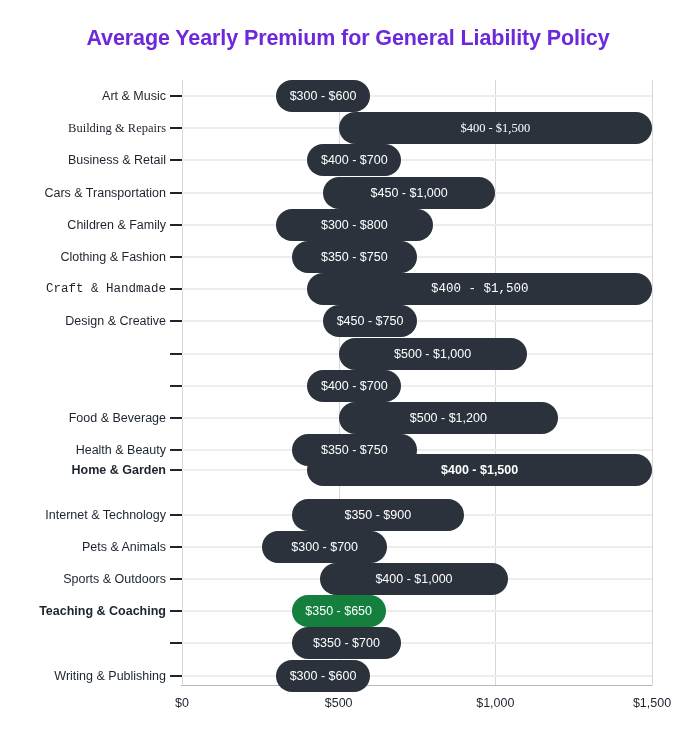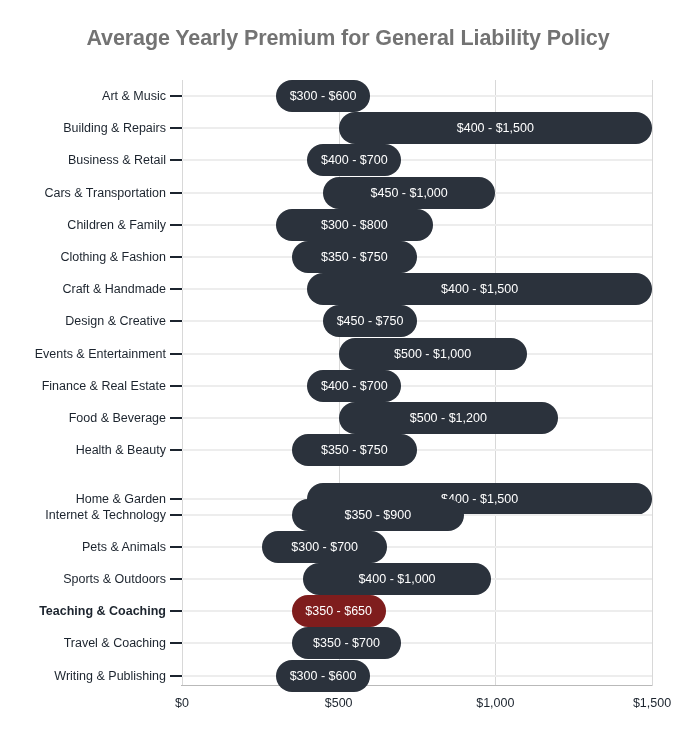--- a/index.html
+++ b/index.html
@@ -21,21 +21,21 @@
     box-sizing: border-box;
   }
   #chart-title {
     position: absolute;
     top: 26px;
     left: 0;
     width: 696px;
     text-align: center;
     font-size: 21.5px;
     font-weight: bold;
-    color: #737373;
+    color: #6d28d9;
     letter-spacing: -0.1px;
   }
   
   #plot {
     position: absolute;
     left: 182px;       
     top: 80px;
     width: 470px;      
     height: 620px;
   }
@@ -107,21 +107,21 @@
     border-radius: 16px;
     background: #2b323c;
     color: #ffffff;
     font-size: 12.5px;
     line-height: 32px;
     text-align: center;
     white-space: nowrap;
     box-sizing: border-box;
   }
   .pill.accent {
-    background: #7f1d1d;
+    background: #15803d;
   }
 </style>
 </head>
 <body>
 
 <div id="chart-root">
 
   <div id="chart-title">Average Yearly Premium for General Liability Policy</div>
 
   <div id="plot">
@@ -138,21 +138,21 @@
         <div class="tick-label" style="left: 313.333px;">$1,000</div>
         <div class="tick-label" style="left: 470px;">$1,500</div>
       </div>
     <div id="rows">
         <div class="row" style="top: 0px;">
           <div class="row-track"></div>
           <div class="tickmark"></div>
           <div class="cat-label">Art &amp; Music</div>
           <div class="pill" style="left: 94px; width: 94px;">$300 - $600</div>
         </div>
-        <div class="row" style="top: 32.2px;">
+        <div class="row" style="top: 32.2px; font-family: Liberation Serif, serif;">
           <div class="row-track"></div>
           <div class="tickmark"></div>
           <div class="cat-label">Building &amp; Repairs</div>
           <div class="pill" style="left: 156.667px; width: 313.333px;">$400 - $1,500</div>
         </div>
         <div class="row" style="top: 64.4px;">
           <div class="row-track"></div>
           <div class="tickmark"></div>
           <div class="cat-label">Business &amp; Retail</div>
           <div class="pill" style="left: 125.333px; width: 94px;">$400 - $700</div>
@@ -168,57 +168,55 @@
           <div class="tickmark"></div>
           <div class="cat-label">Children &amp; Family</div>
           <div class="pill" style="left: 94px; width: 156.667px;">$300 - $800</div>
         </div>
         <div class="row" style="top: 161px;">
           <div class="row-track"></div>
           <div class="tickmark"></div>
           <div class="cat-label">Clothing &amp; Fashion</div>
           <div class="pill" style="left: 109.667px; width: 125.333px;">$350 - $750</div>
         </div>
-        <div class="row" style="top: 193.2px;">
+        <div class="row" style="top: 193.2px; font-family: Liberation Mono, monospace;">
           <div class="row-track"></div>
           <div class="tickmark"></div>
           <div class="cat-label">Craft &amp; Handmade</div>
           <div class="pill" style="left: 125.333px; width: 344.667px;">$400 - $1,500</div>
         </div>
         <div class="row" style="top: 225.4px;">
           <div class="row-track"></div>
           <div class="tickmark"></div>
           <div class="cat-label">Design &amp; Creative</div>
           <div class="pill" style="left: 141px; width: 94px;">$450 - $750</div>
         </div>
         <div class="row" style="top: 257.6px;">
           <div class="row-track"></div>
           <div class="tickmark"></div>
-          <div class="cat-label">Events &amp; Entertainment</div>
           <div class="pill" style="left: 156.667px; width: 188px;">$500 - $1,000</div>
         </div>
         <div class="row" style="top: 289.8px;">
           <div class="row-track"></div>
           <div class="tickmark"></div>
-          <div class="cat-label">Finance &amp; Real Estate</div>
           <div class="pill" style="left: 125.333px; width: 94px;">$400 - $700</div>
         </div>
         <div class="row" style="top: 322px;">
           <div class="row-track"></div>
           <div class="tickmark"></div>
           <div class="cat-label">Food &amp; Beverage</div>
           <div class="pill" style="left: 156.667px; width: 219.333px;">$500 - $1,200</div>
         </div>
         <div class="row" style="top: 354.2px;">
           <div class="row-track"></div>
           <div class="tickmark"></div>
           <div class="cat-label">Health &amp; Beauty</div>
           <div class="pill" style="left: 109.667px; width: 125.333px;">$350 - $750</div>
         </div>
-        <div class="row" style="top: 403px;">
+        <div class="row" style="top: 374px; font-weight: bold;">
           <div class="row-track"></div>
           <div class="tickmark"></div>
           <div class="cat-label">Home &amp; Garden</div>
           <div class="pill" style="left: 125.333px; width: 344.667px;">$400 - $1,500</div>
         </div>
         <div class="row" style="top: 418.6px;">
           <div class="row-track"></div>
           <div class="tickmark"></div>
           <div class="cat-label">Internet &amp; Technology</div>
           <div class="pill" style="left: 109.667px; width: 172.333px;">$350 - $900</div>
@@ -226,32 +224,31 @@
         <div class="row" style="top: 450.8px;">
           <div class="row-track"></div>
           <div class="tickmark"></div>
           <div class="cat-label">Pets &amp; Animals</div>
           <div class="pill" style="left: 80px; width: 125.333px;">$300 - $700</div>
         </div>
         <div class="row" style="top: 483px;">
           <div class="row-track"></div>
           <div class="tickmark"></div>
           <div class="cat-label">Sports &amp; Outdoors</div>
-          <div class="pill" style="left: 121px; width: 188px;">$400 - $1,000</div>
+          <div class="pill" style="left: 138px; width: 188px;">$400 - $1,000</div>
         </div>
         <div class="row" style="top: 515.2px;">
           <div class="row-track"></div>
           <div class="tickmark"></div>
           <div class="cat-label highlight">Teaching &amp; Coaching</div>
           <div class="pill accent" style="left: 109.667px; width: 94px;">$350 - $650</div>
         </div>
         <div class="row" style="top: 547.4px;">
           <div class="row-track"></div>
           <div class="tickmark"></div>
-          <div class="cat-label">Travel &amp; Coaching</div>
           <div class="pill" style="left: 109.667px; width: 109.667px;">$350 - $700</div>
         </div>
         <div class="row" style="top: 579.6px;">
           <div class="row-track"></div>
           <div class="tickmark"></div>
           <div class="cat-label">Writing &amp; Publishing</div>
           <div class="pill" style="left: 94px; width: 94px;">$300 - $600</div>
         </div>
       </div>
   </div>

